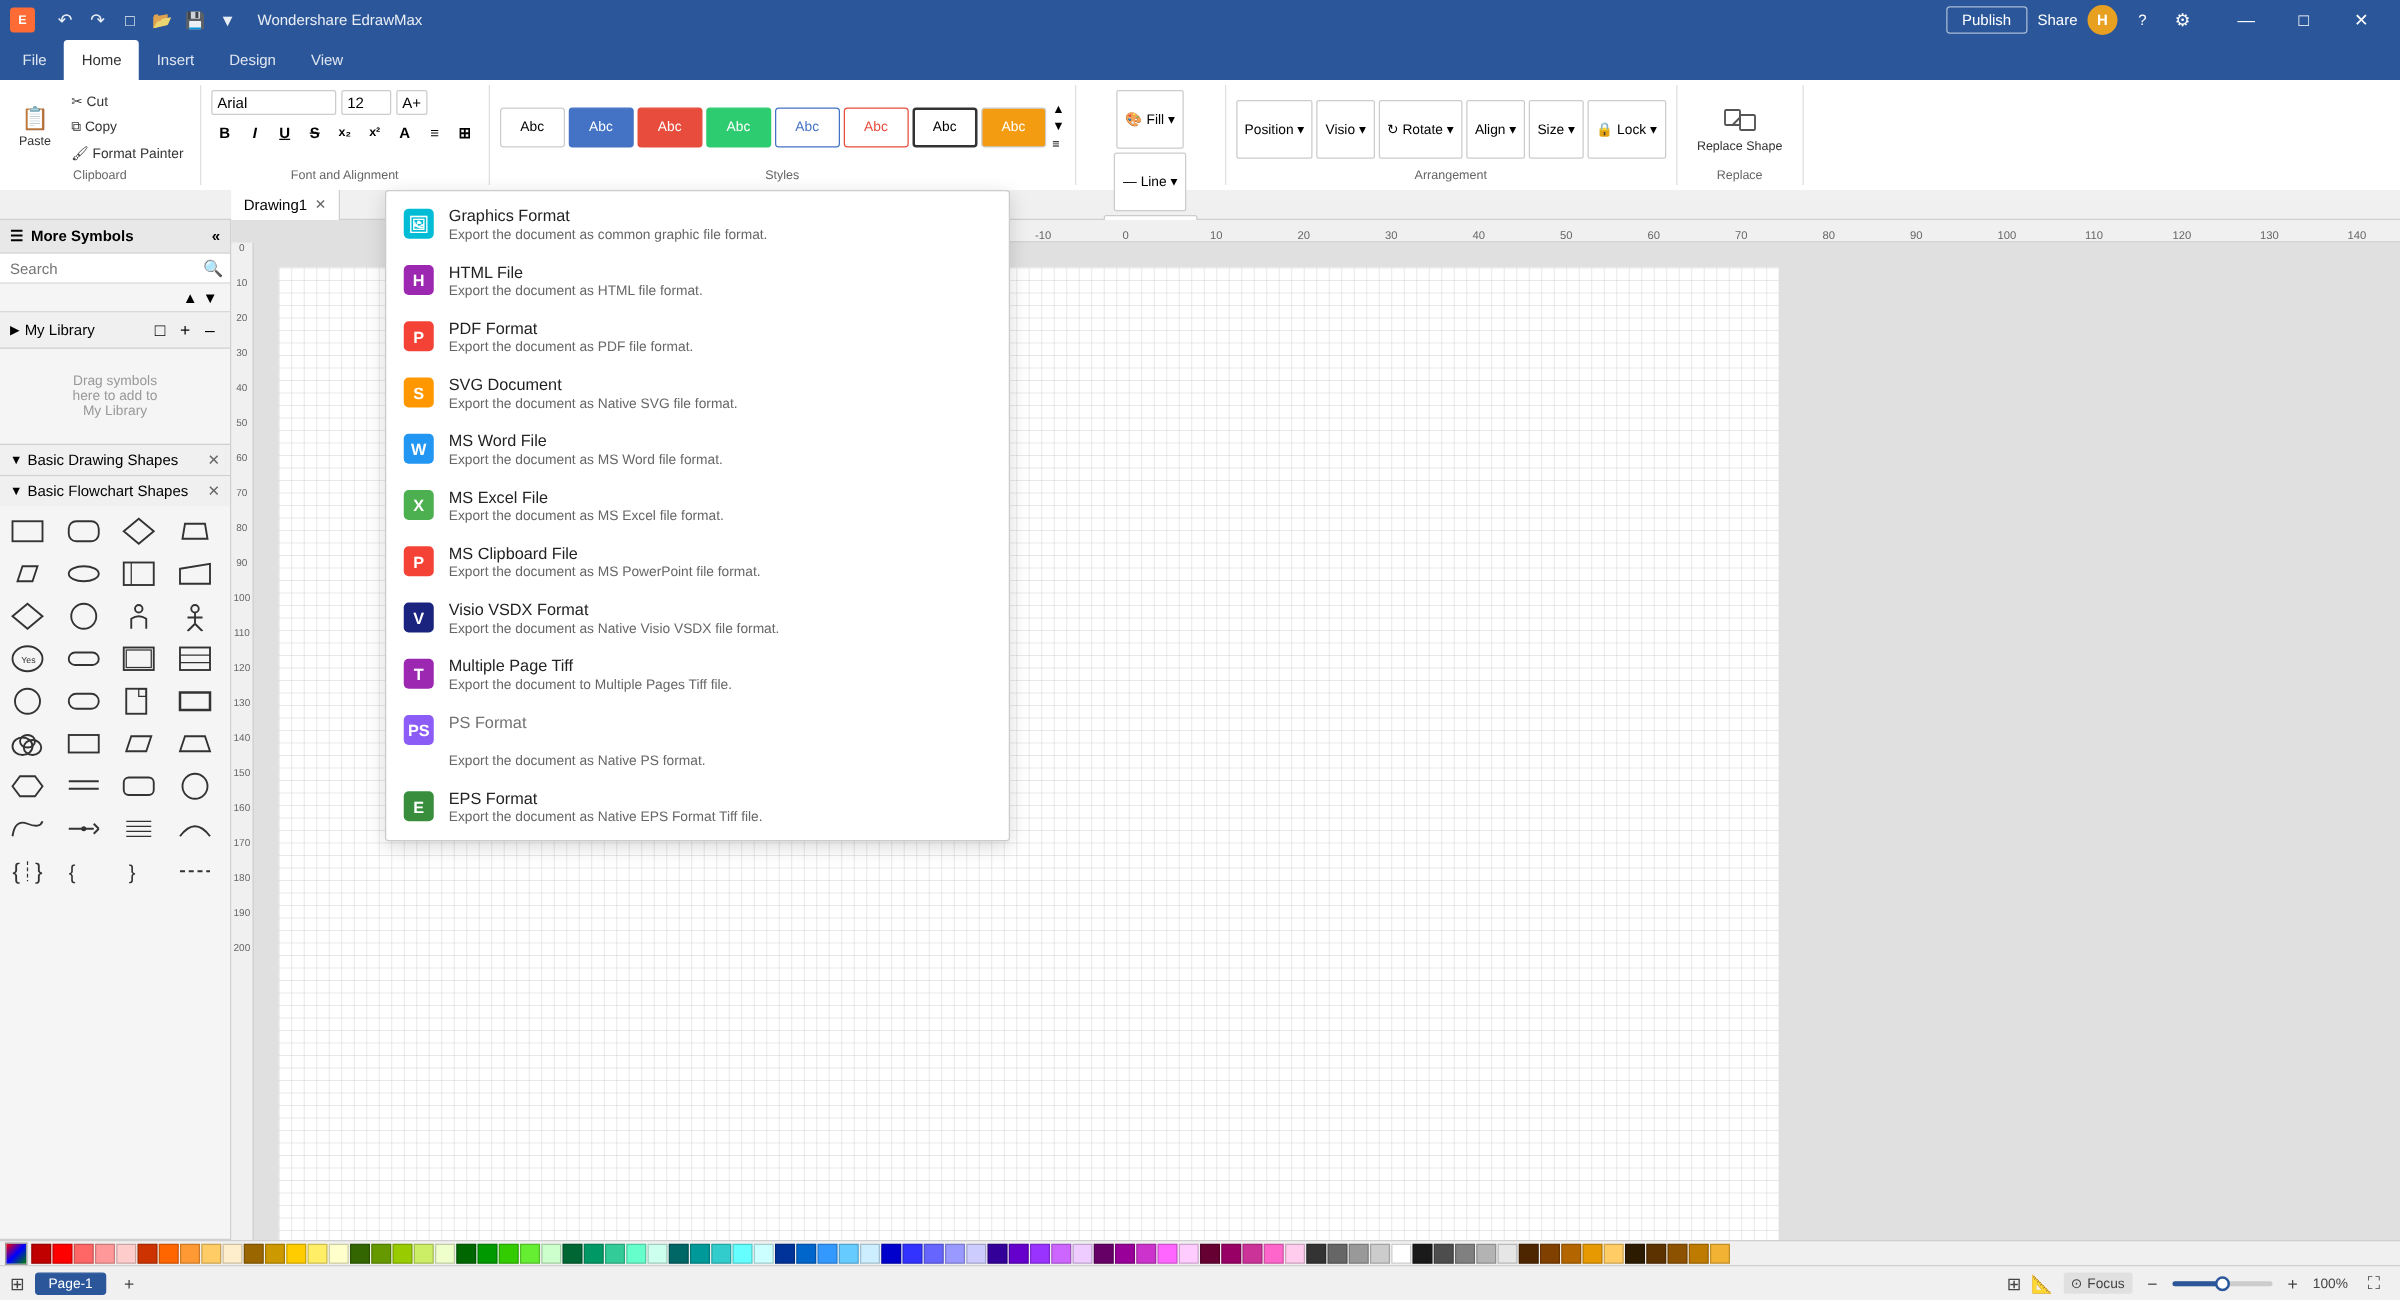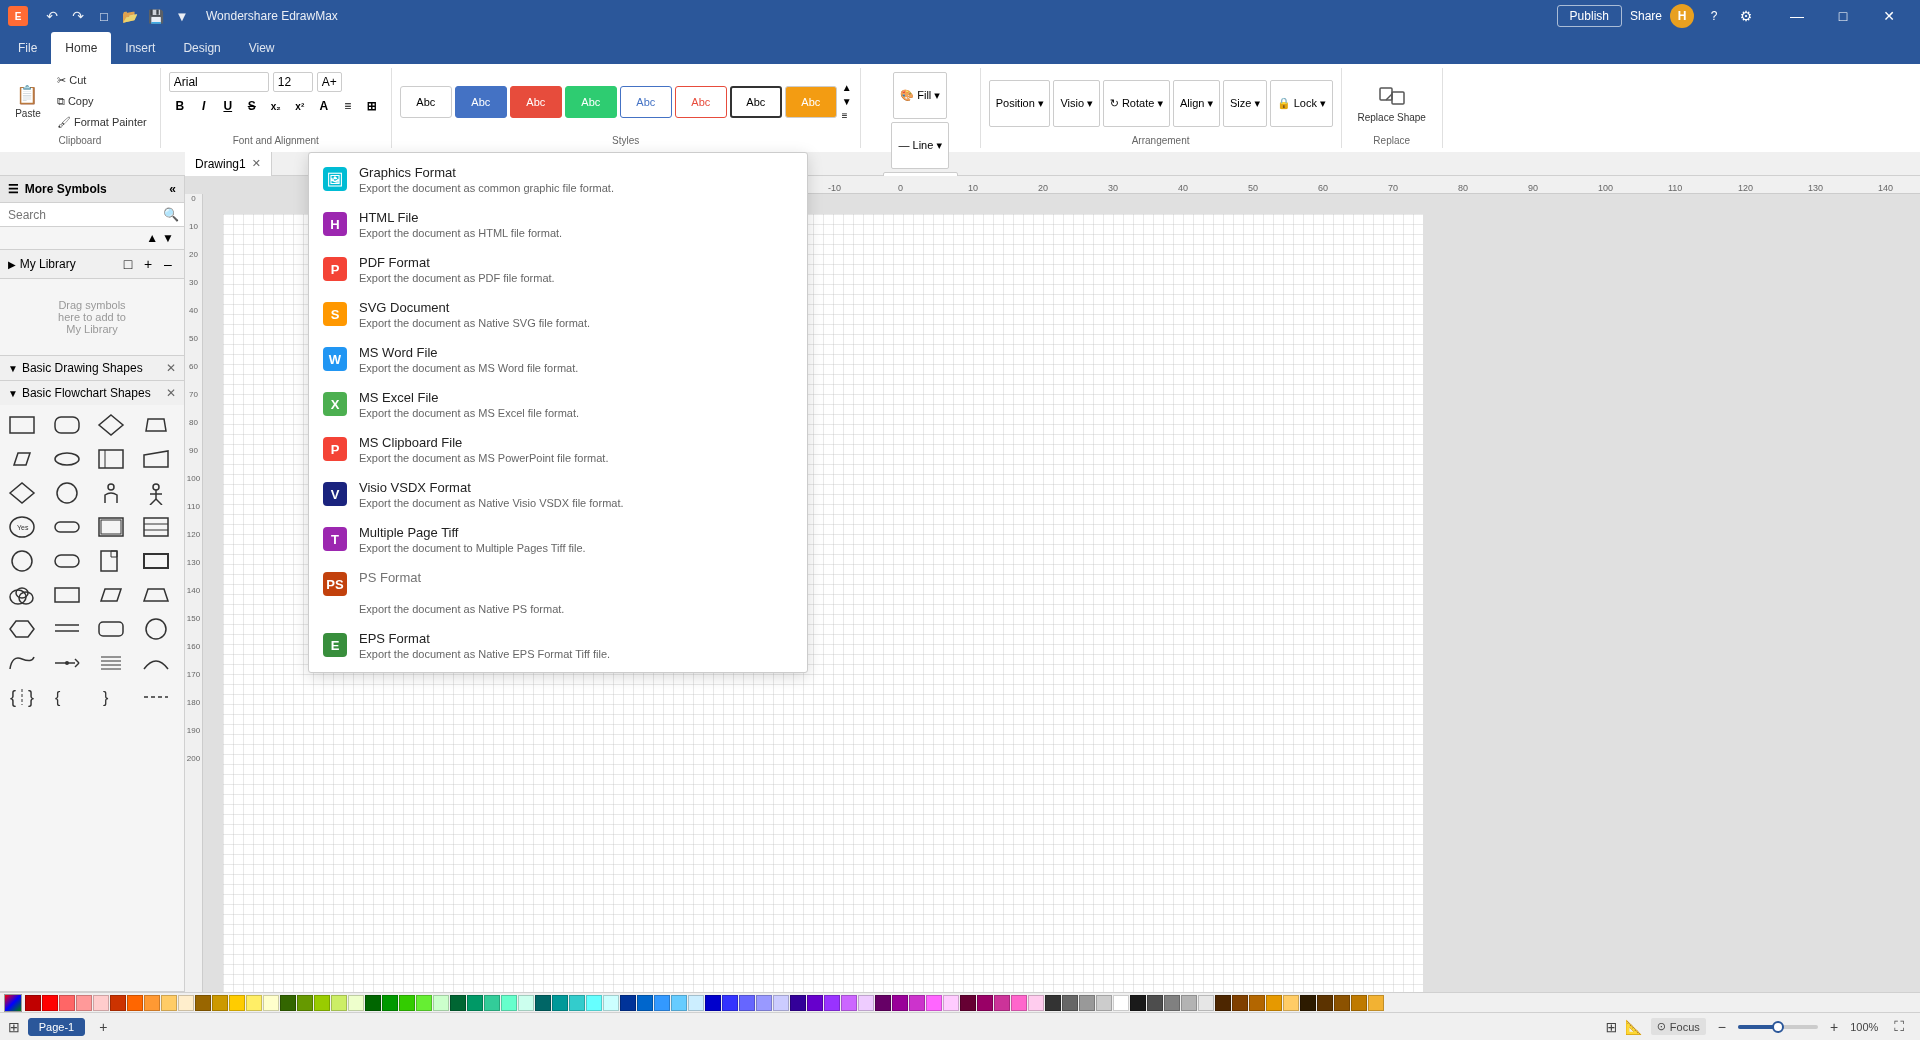--- a/index.html
+++ b/index.html
@@ -979,21 +979,21 @@
       </div>
     </div>
     <div class="dropdown-item">
       <div style="width:24px;height:24px;border-radius:4px;display:flex;align-items:center;justify-content:center;font-size:13px;flex-shrink:0;margin-top:2px;background:#9c27b0;color:white;font-weight:bold;">T</div>
       <div style="flex:1;">
         <div style="font-size:13px;font-weight:500;color:#222;margin-bottom:2px;">Multiple Page Tiff</div>
         <div style="font-size:11px;color:#666;">Export the document to Multiple Pages Tiff file.</div>
       </div>
     </div>
     <div class="dropdown-item">
-      <div style="width:24px;height:24px;border-radius:4px;display:flex;align-items:center;justify-content:center;font-size:13px;flex-shrink:0;margin-top:2px;background:#c2410c;color:white;font-weight:bold;">PS</div>
+      <div style="width:24px;height:24px;border-radius:4px;display:flex;align-items:center;justify-content:center;font-size:13px;flex-shrink:0;margin-top:2px;background:#8b5cf6;color:white;font-weight:bold;">PS</div>
       <div style="flex:1;">
         <div style="font-size:13px;font-weight:500;color:#737373;margin-bottom:18px;">PS Format</div>
         <div style="font-size:11px;color:#666;">Export the document as Native PS format.</div>
       </div>
     </div>
     <div class="dropdown-item">
       <div style="width:24px;height:24px;border-radius:4px;display:flex;align-items:center;justify-content:center;font-size:13px;flex-shrink:0;margin-top:2px;background:#388e3c;color:white;font-weight:bold;">E</div>
       <div style="flex:1;">
         <div style="font-size:13px;font-weight:500;color:#222;margin-bottom:2px;">EPS Format</div>
         <div style="font-size:11px;color:#666;">Export the document as Native EPS Format Tiff file.</div>

